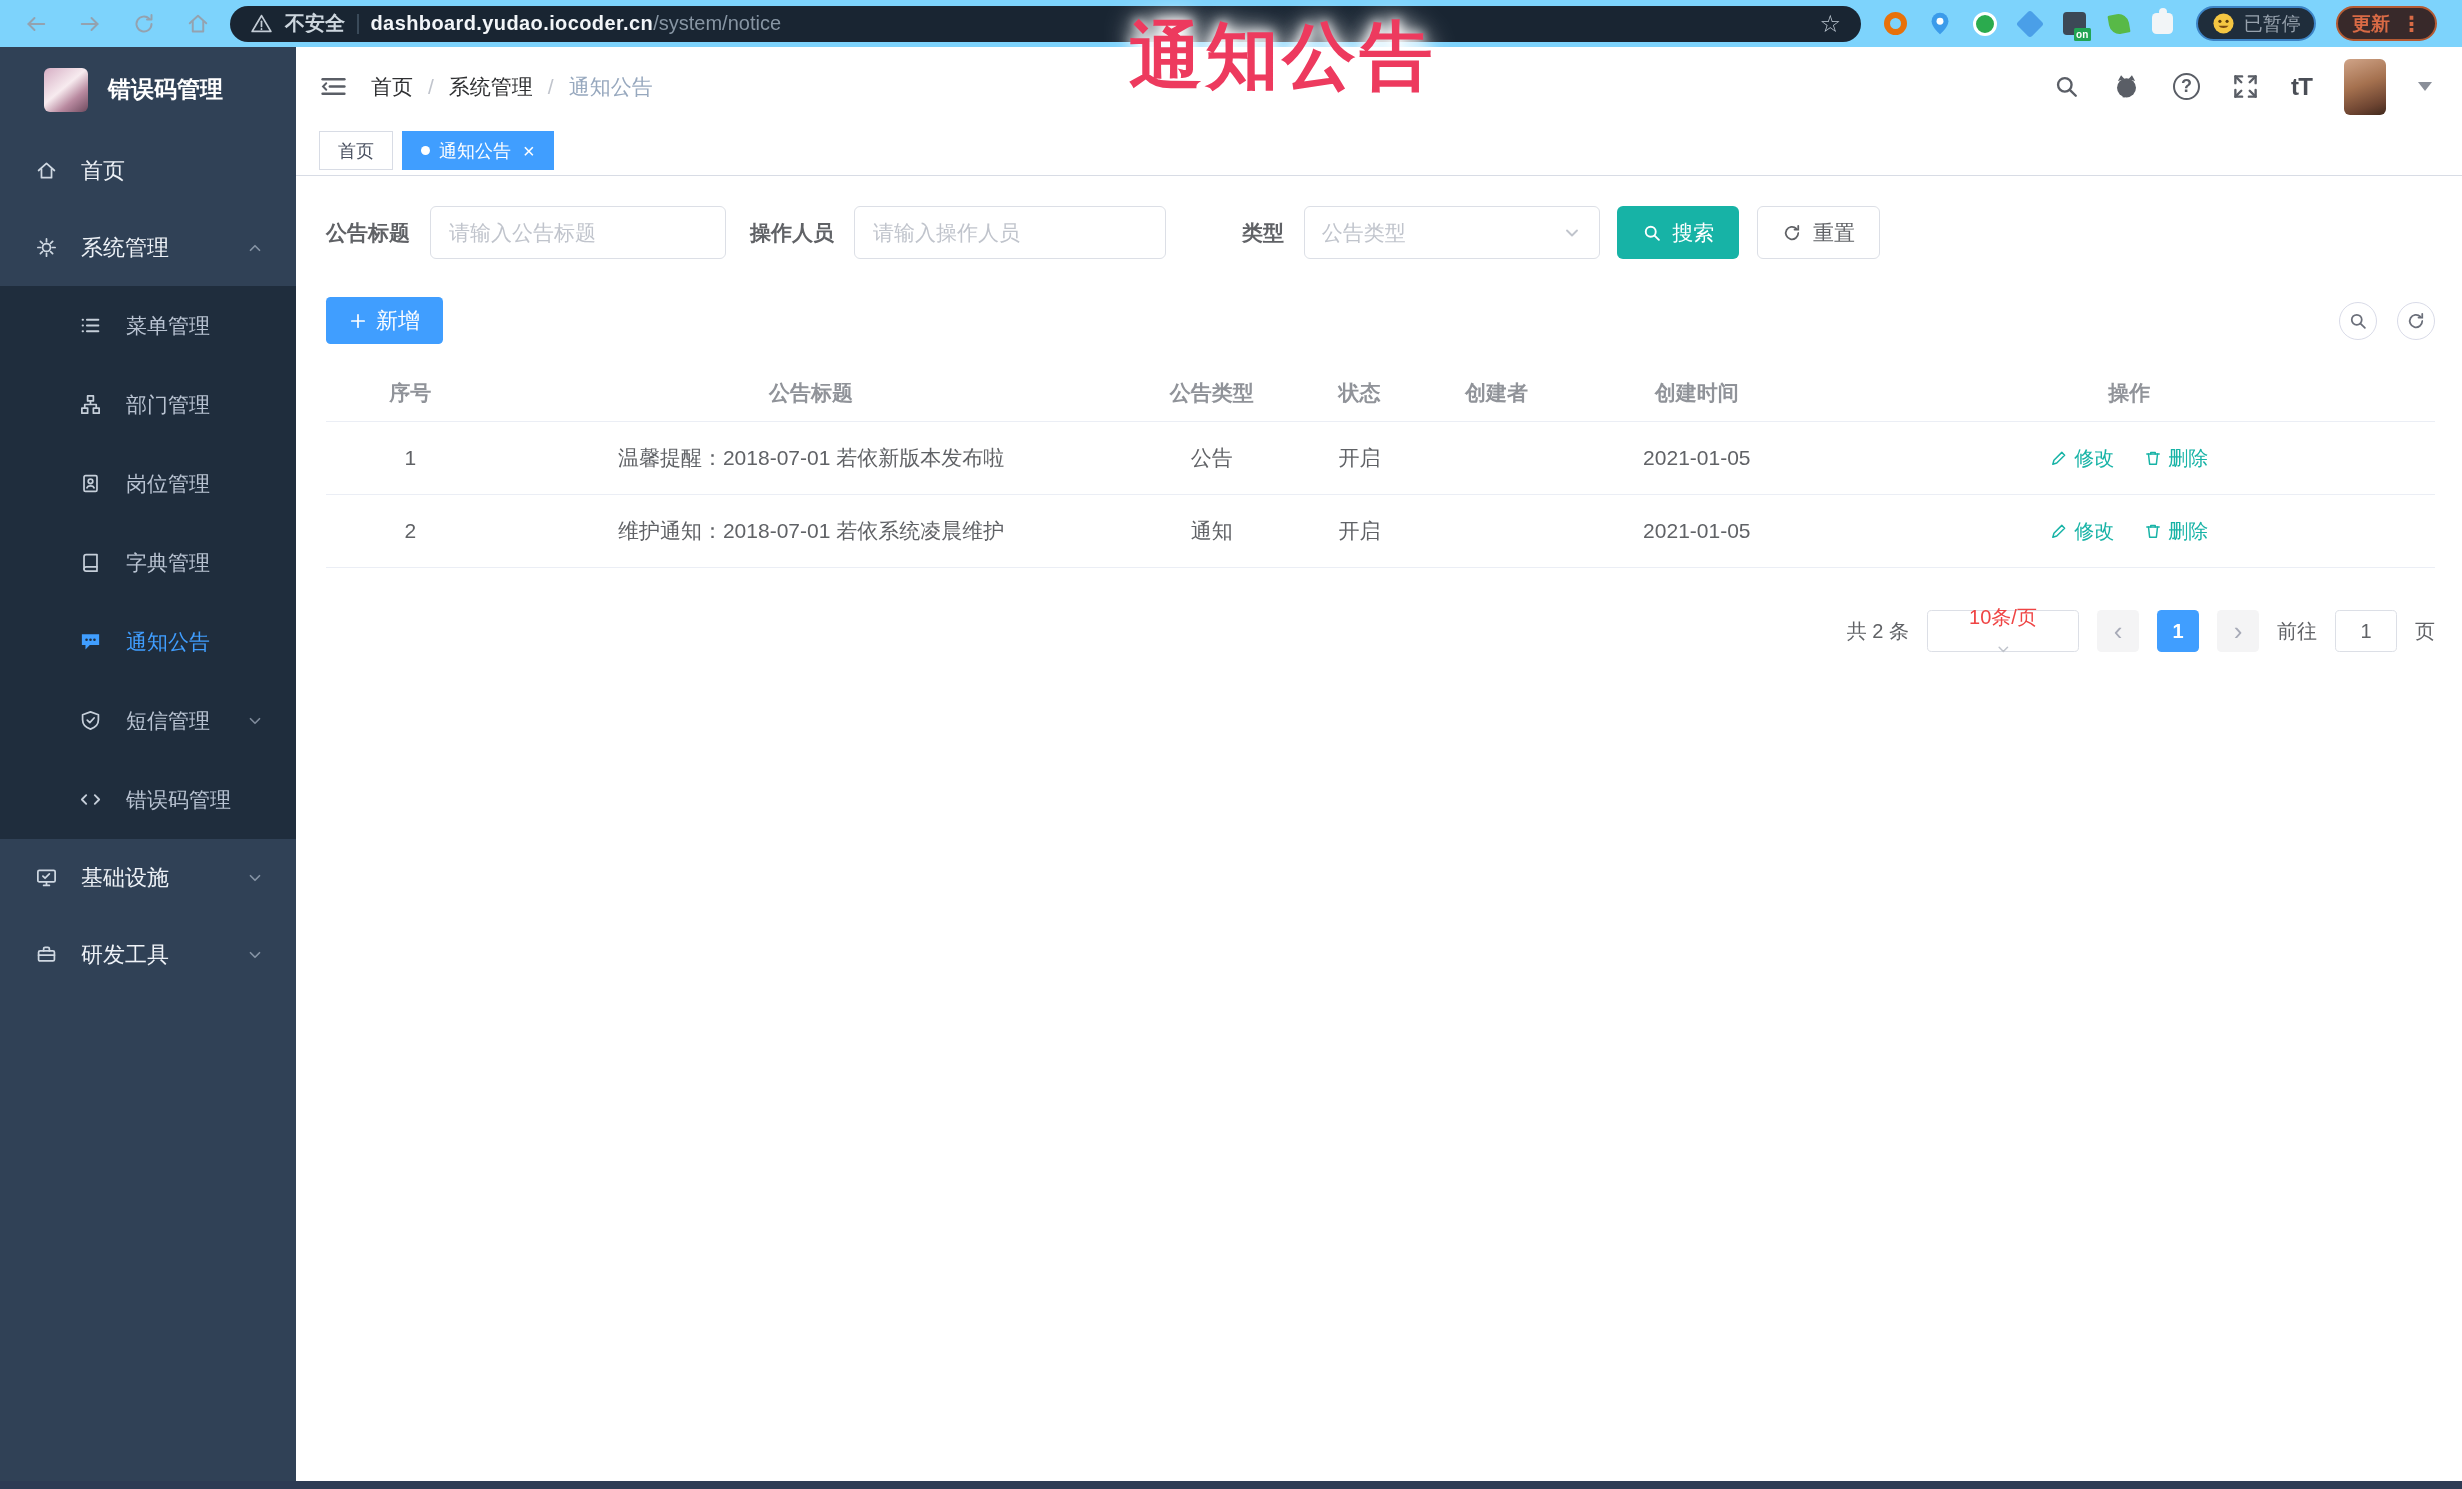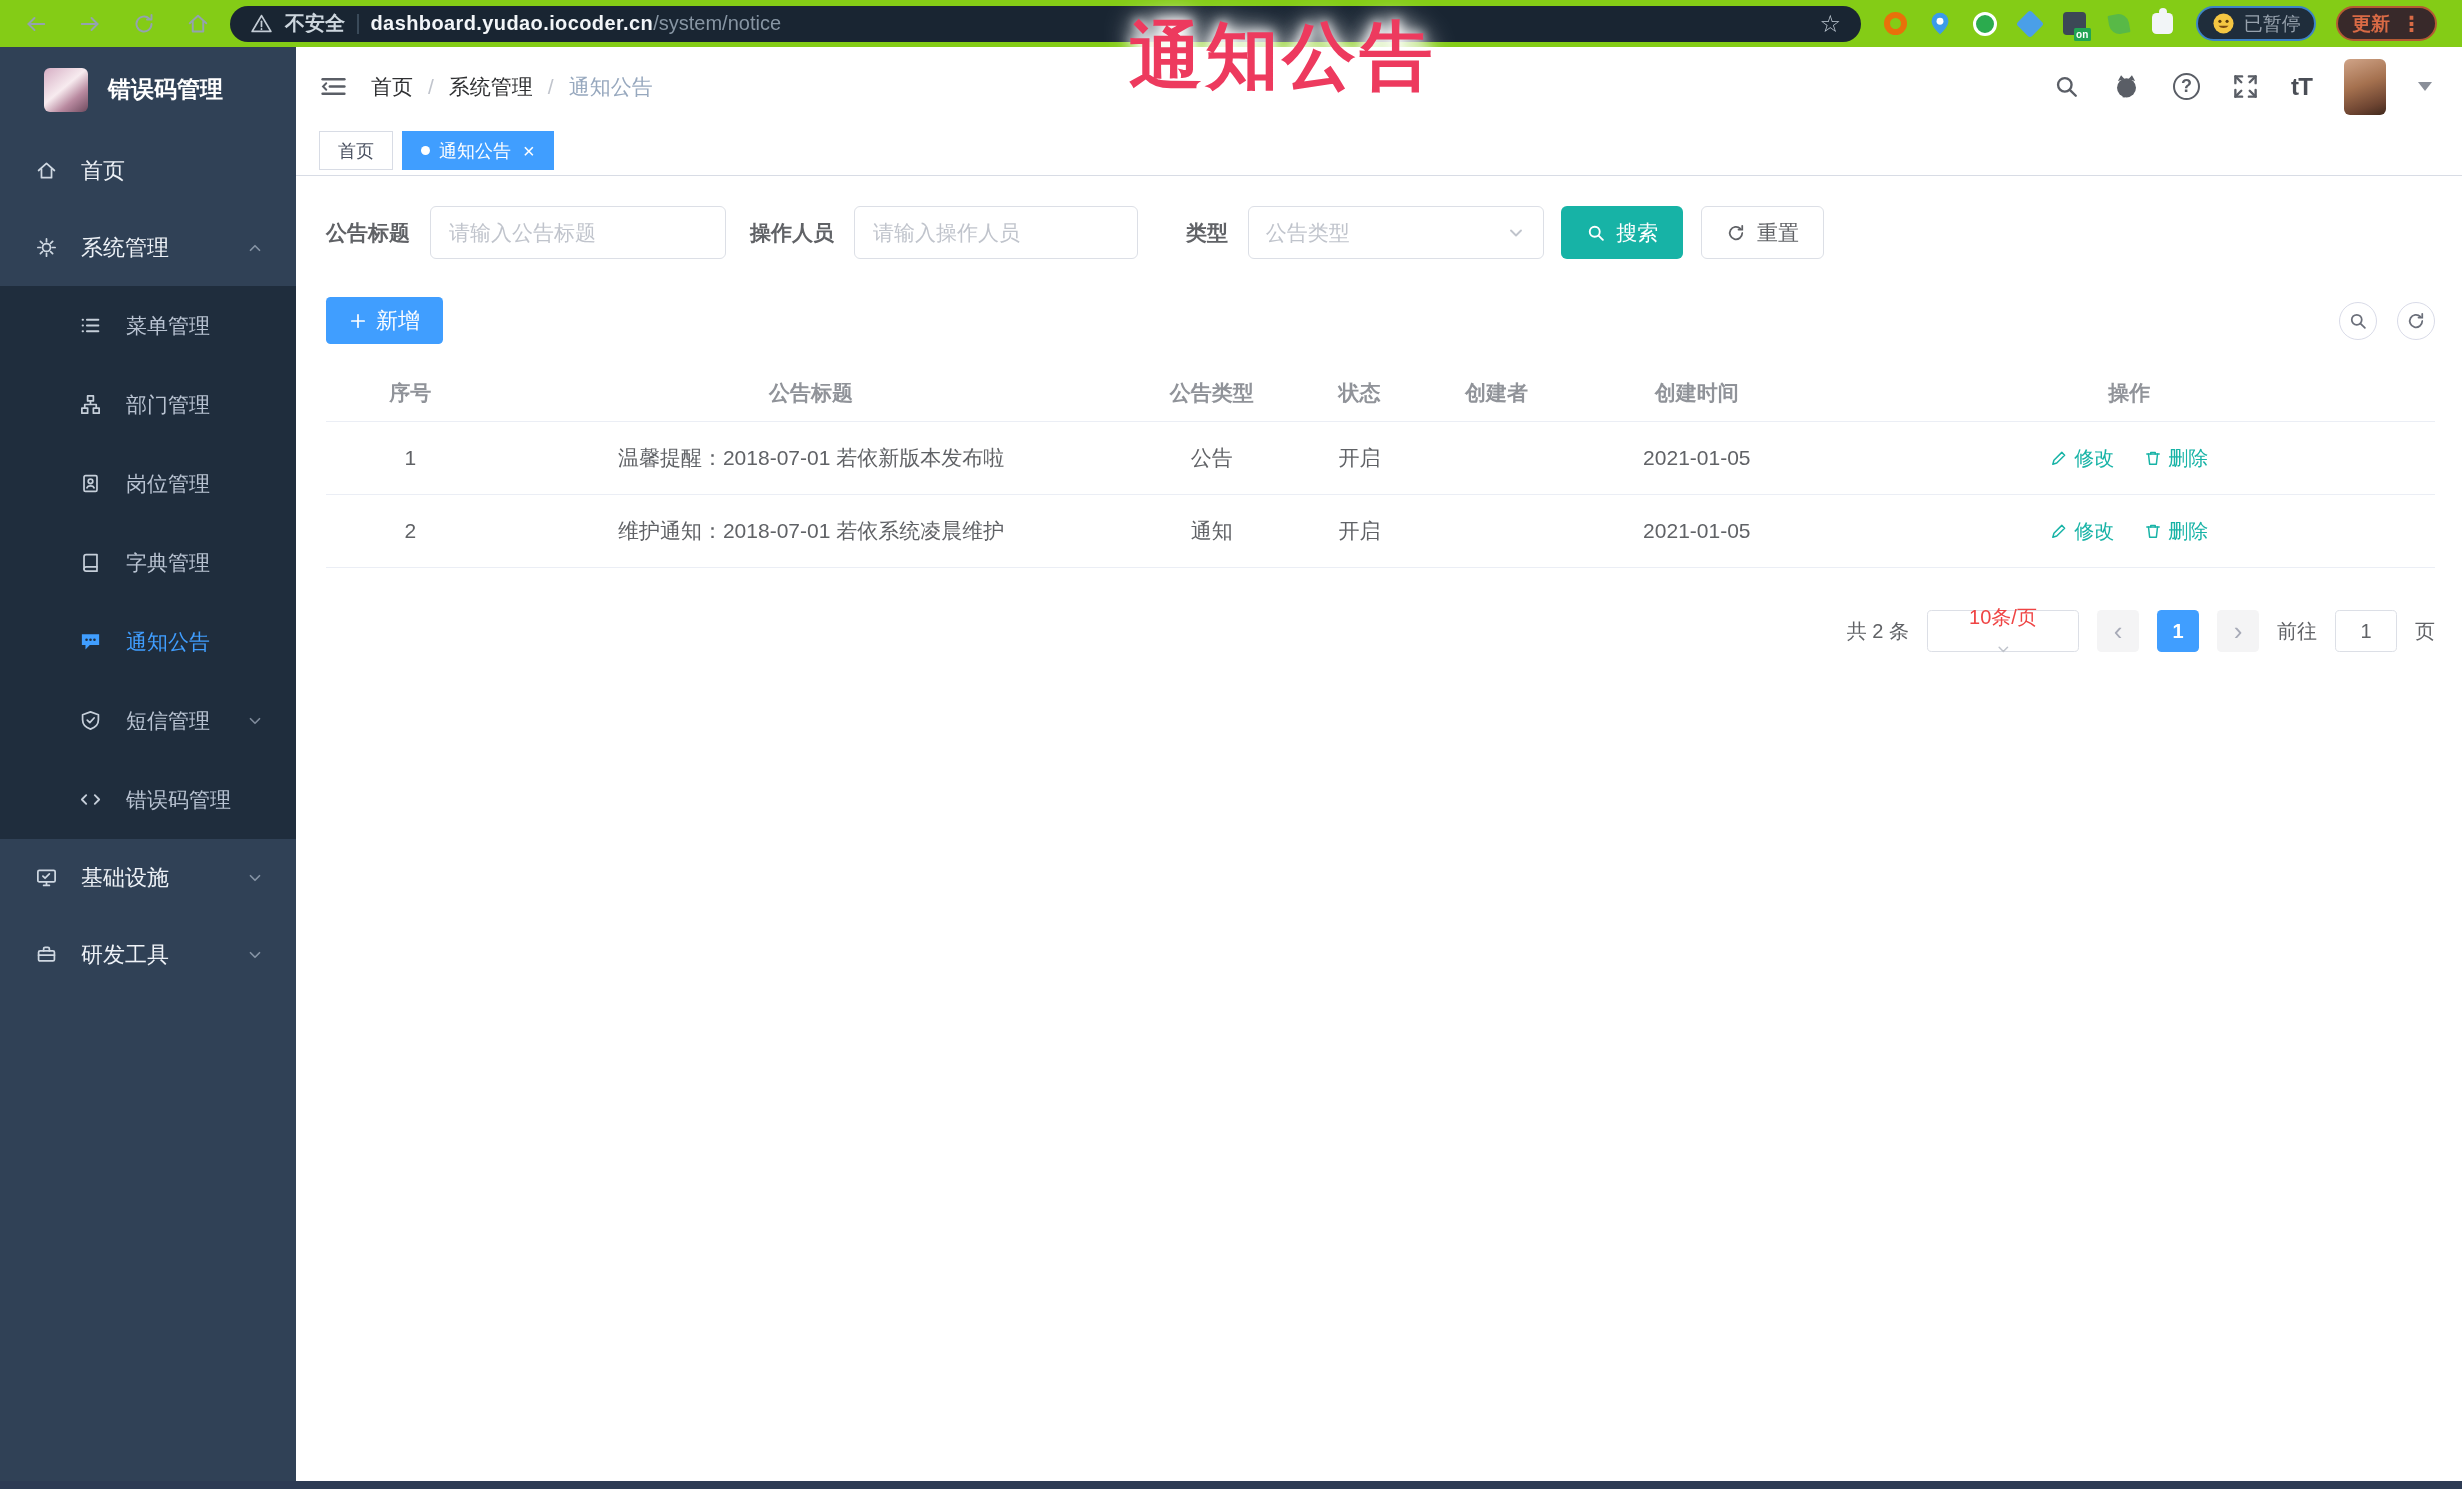--- a/index.html
+++ b/index.html
@@ -2,21 +2,21 @@
 <html style="font-size:12px"><head>
 <meta charset="utf-8">
 <style>
   html,body{margin:0;padding:0;background:#22303f;}
   *{box-sizing:border-box;}
   .screen{position:relative;width:2462px;height:1490px;overflow:hidden;background:#fff;
           font-family:"Liberation Sans","DejaVu Sans",sans-serif;}
   svg{display:block;}
 
   
-  .chrome{position:absolute;left:0;top:0;width:2462px;height:47px;background:#84cc16;
+  .chrome{position:absolute;left:0;top:0;width:2462px;height:47px;background:#7dd3fc;
           display:flex;align-items:center;padding:8px 12px;z-index:30;}
   .nav-btns{display:flex;align-items:center;gap:30px;margin:0 20px 0 12px;color:#94a2af;}
   .addr-pill{height:36px;width:1631px;background:#192532;border-radius:18px;display:flex;
              align-items:center;padding:0 20px;gap:12px;color:#c3ccd5;}
   .addr-sec{font-size:20px;color:#cdd6de;font-weight:bold;}
   .addr-div{width:1.5px;height:20px;background:#3a4a59;}
   .addr-host{font-size:20px;color:#f2f5f8;font-weight:bold;letter-spacing:0.4px;}
   .addr-path{font-size:20px;color:#8795a3;}
   .addr-star{margin-left:auto;font-size:24px;color:#c2ccd6;}
   .ext-row{display:flex;align-items:center;gap:23px;margin-left:23px;}
@@ -407,21 +407,21 @@
         <span class="close">×</span>
       </div>
     </div>
 
     <div class="content">
 
       <div class="filter-row">
         <span class="flabel" style="margin-right:20px;">公告标题</span>
         <input class="inp" style="margin-right: 24px;" placeholder="请输入公告标题">
         <span class="flabel" style="margin-right:20px;">操作人员</span>
-        <input class="inp" style="width: 284px; margin-right: 48px;" placeholder="请输入操作人员">
+        <input class="inp" style="width: 312px; margin-right: 76px;" placeholder="请输入操作人员">
         <span class="flabel" style="margin-right:20px;">类型</span>
         <div class="selbox" style="margin-right:16.7px;">
           <span class="ph">公告类型</span>
           <span style="color:#c0c4cc;">
             <svg width="20" height="20" viewBox="0 0 32 32" fill="none" stroke="currentColor" stroke-width="3" stroke-linecap="round" stroke-linejoin="round">
                 <path d="M8 12 L16 20 L24 12"></path>
               </svg>
           </span>
         </div>
         <div class="btn btn-search" style="margin-right:18px;">

